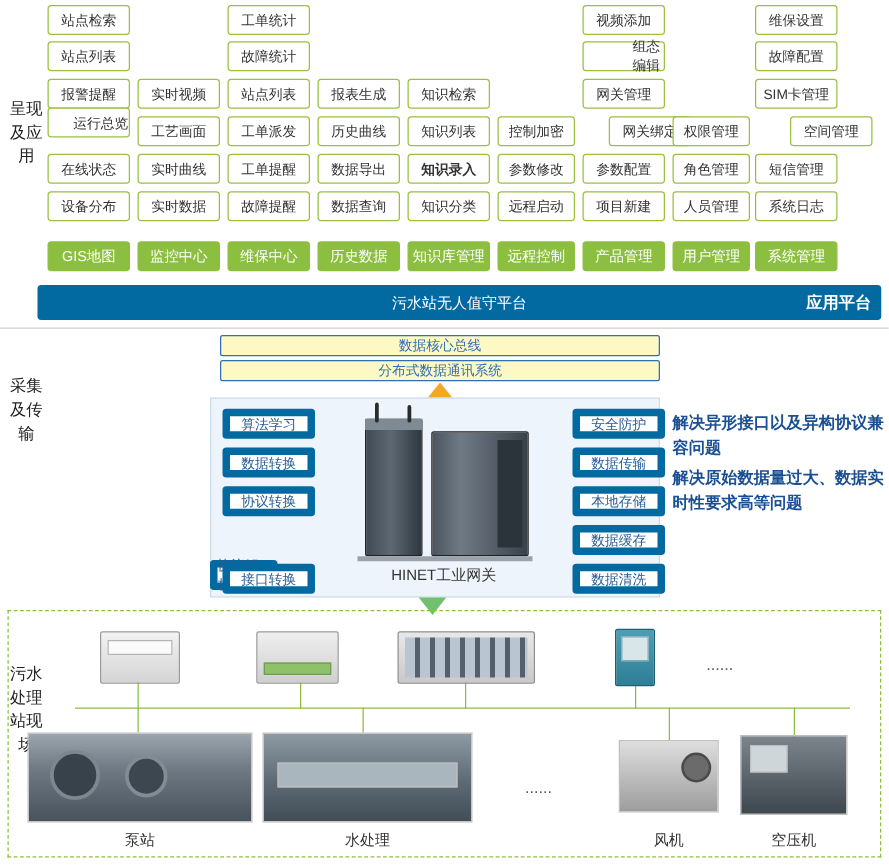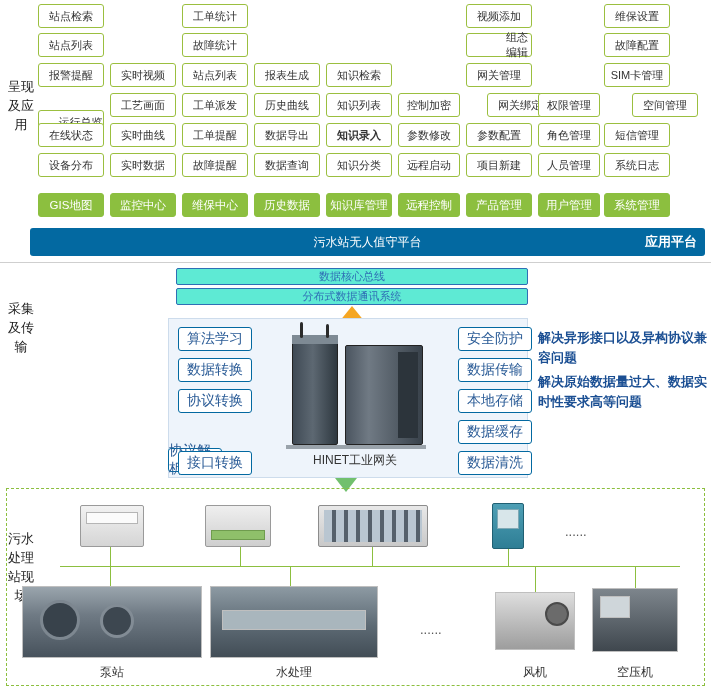--- a/index.html
+++ b/index.html
@@ -1,23 +1,23 @@
 <!DOCTYPE html>
 <html><head>
 <meta charset="utf-8">
 <style>
   html,body{margin:0;padding:0;}
   body{width:711px;height:694px;background:#ffffff;font-family:"Liberation Sans","DejaVu Sans",sans-serif;position:relative;overflow:hidden;}
   .grid-cell{position:absolute;border:1px solid #9bbf3f;border-radius:3px;background:#ffffff;color:#333;font-size:11px;display:flex;align-items:center;justify-content:center;text-align:center;box-sizing:border-box;}
   .grid-cell.green{background:#8cbf3f;border-color:#8cbf3f;color:#ffffff;font-size:11.5px;}
   .platform-bar{position:absolute;left:30px;top:228px;width:675px;height:28px;background:#0369a1;border-radius:3px;color:#fff;display:flex;align-items:center;justify-content:center;font-size:12px;}
   .platform-bar .right-label{position:absolute;right:8px;font-size:13px;font-weight:bold;color:#ffffff;}
-  .bus-bar{position:absolute;background:#5eead4;border:1px solid #2f6fb5;color:#2f6fb5;font-size:11px;display:flex;align-items:center;justify-content:center;border-radius:2px;box-sizing:border-box;}
+  .bus-bar{position:absolute;background:#fef9c3;border:1px solid #2f6fb5;color:#2f6fb5;font-size:11px;display:flex;align-items:center;justify-content:center;border-radius:2px;box-sizing:border-box;}
   .sep{position:absolute;left:0;width:711px;height:1px;background:#cfcfcf;}
-  .io-box{position:absolute;border:1px solid #0369a1;border-radius:3px;background:#ffffff;color:#2a5b96;font-size:14px;display:flex;align-items:center;justify-content:center;box-sizing:border-box;}
+  .io-box{position:absolute;border:6px solid #0369a1;border-radius:3px;background:#ffffff;color:#2a5b96;font-size:11px;display:flex;align-items:center;justify-content:center;box-sizing:border-box;}
   .mid-panel{position:absolute;left:168px;top:318px;width:360px;height:160px;background:#eef4fb;border:1px solid #cddcec;box-sizing:border-box;}
   .gw-caption{position:absolute;left:280px;top:452px;width:150px;text-align:center;font-size:12px;color:#333;}
   .note{position:absolute;color:#1b4f93;font-size:13px;font-weight:bold;line-height:1.5;}
   .dash-area{position:absolute;left:6px;top:488px;width:699px;height:198px;border:1px dashed #8cbf3f;box-sizing:border-box;}
   .vline{position:absolute;width:1px;background:#8cbf3f;}
   .hline{position:absolute;height:1px;background:#8cbf3f;}
   .dev-caption{position:absolute;font-size:12px;color:#333;text-align:center;}
   .ellipsis{position:absolute;font-size:13px;color:#555;}
   .arrow-up{position:absolute;width:0;height:0;border-left:13px solid transparent;border-right:13px solid transparent;border-bottom:16px solid #f5a623;}
   .arrow-green{position:absolute;width:0;height:0;border-left:11px solid transparent;border-right:11px solid transparent;border-top:14px solid #72c06e;}
@@ -48,21 +48,21 @@
     <div class="grid-cell" style="left: 182px; top: 33px; width: 66px; height: 24px;">故障统计</div>
     <div class="grid-cell" style="left: 466px; top: 33px; width: 66px; height: 24px; padding-left: 36px;">组态编辑</div>
     <div class="grid-cell" style="left: 604px; top: 33px; width: 66px; height: 24px;">故障配置</div>
     <div class="grid-cell" style="left: 38px; top: 63px; width: 66px; height: 24px;">报警提醒</div>
     <div class="grid-cell" style="left: 110px; top: 63px; width: 66px; height: 24px;">实时视频</div>
     <div class="grid-cell" style="left: 182px; top: 63px; width: 66px; height: 24px;">站点列表</div>
     <div class="grid-cell" style="left: 254px; top: 63px; width: 66px; height: 24px;">报表生成</div>
     <div class="grid-cell" style="left: 326px; top: 63px; width: 66px; height: 24px;">知识检索</div>
     <div class="grid-cell" style="left: 466px; top: 63px; width: 66px; height: 24px;">网关管理</div>
     <div class="grid-cell" style="left: 604px; top: 63px; width: 66px; height: 24px;">SIM卡管理</div>
-    <div class="grid-cell" style="left: 38px; top: 110px; width: 66px; height: 24px; padding-left: 19px;">运行总览</div>
+    <div class="grid-cell" style="left: 38px; top: 86px; width: 66px; height: 24px; padding-left: 19px;">运行总览</div>
     <div class="grid-cell" style="left: 110px; top: 93px; width: 66px; height: 24px;">工艺画面</div>
     <div class="grid-cell" style="left: 182px; top: 93px; width: 66px; height: 24px;">工单派发</div>
     <div class="grid-cell" style="left: 254px; top: 93px; width: 66px; height: 24px;">历史曲线</div>
     <div class="grid-cell" style="left: 326px; top: 93px; width: 66px; height: 24px;">知识列表</div>
     <div class="grid-cell" style="left: 398px; top: 93px; width: 62px; height: 24px;">控制加密</div>
     <div class="grid-cell" style="left: 466px; top: 93px; width: 66px; height: 24px; margin-left: 21px;">网关绑定</div>
     <div class="grid-cell" style="left: 538px; top: 93px; width: 62px; height: 24px;">权限管理</div>
     <div class="grid-cell" style="left: 604px; top: 93px; width: 66px; height: 24px; margin-left: 28px;">空间管理</div>
     <div class="grid-cell" style="left: 38px; top: 123px; width: 66px; height: 24px;">在线状态</div>
     <div class="grid-cell" style="left: 110px; top: 123px; width: 66px; height: 24px;">实时曲线</div>

